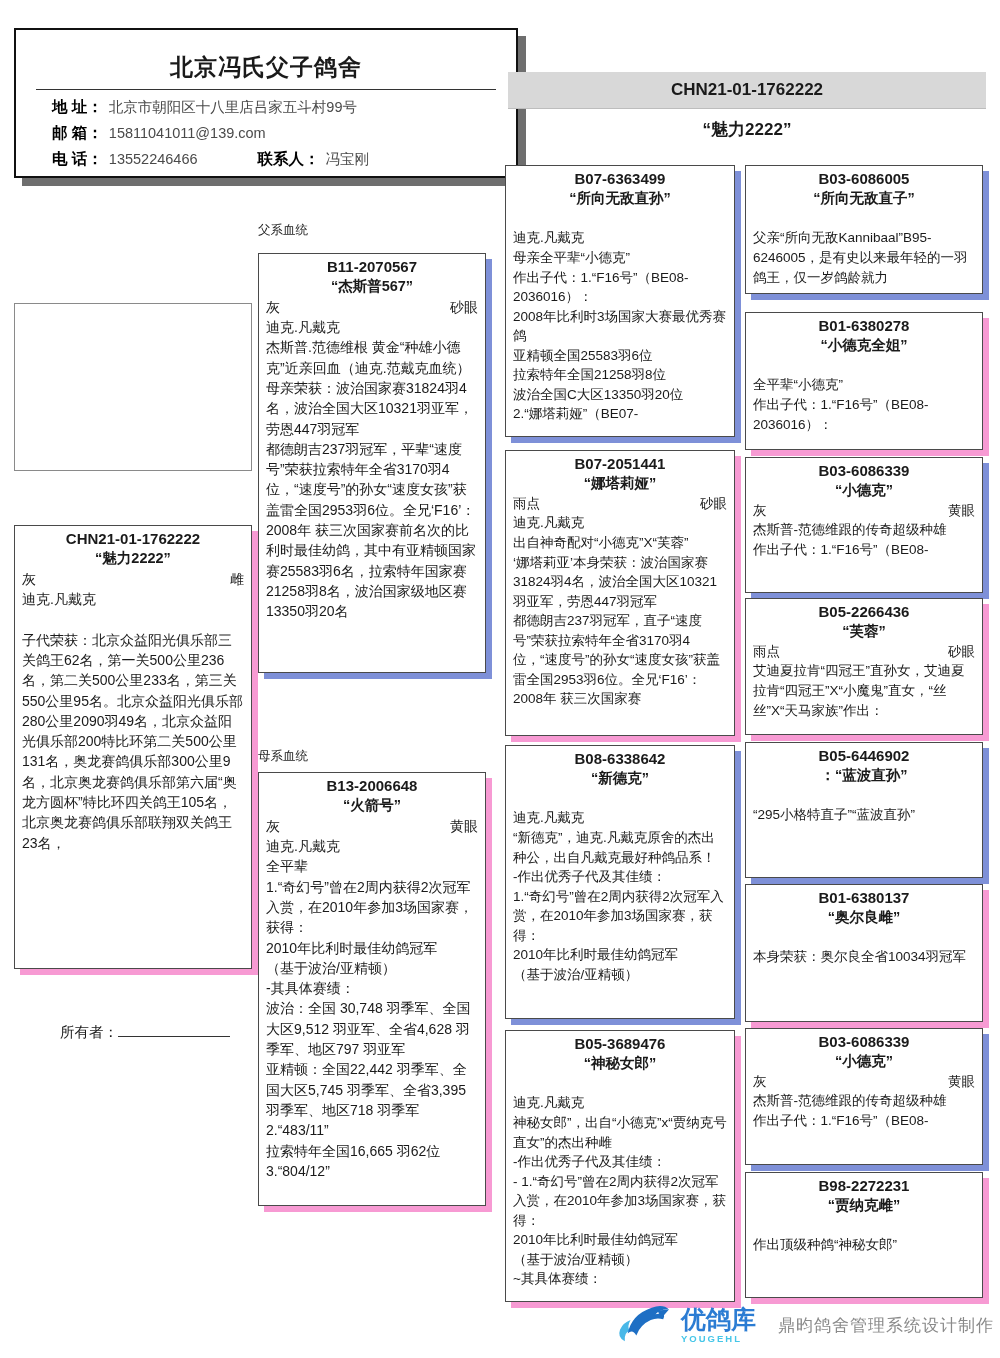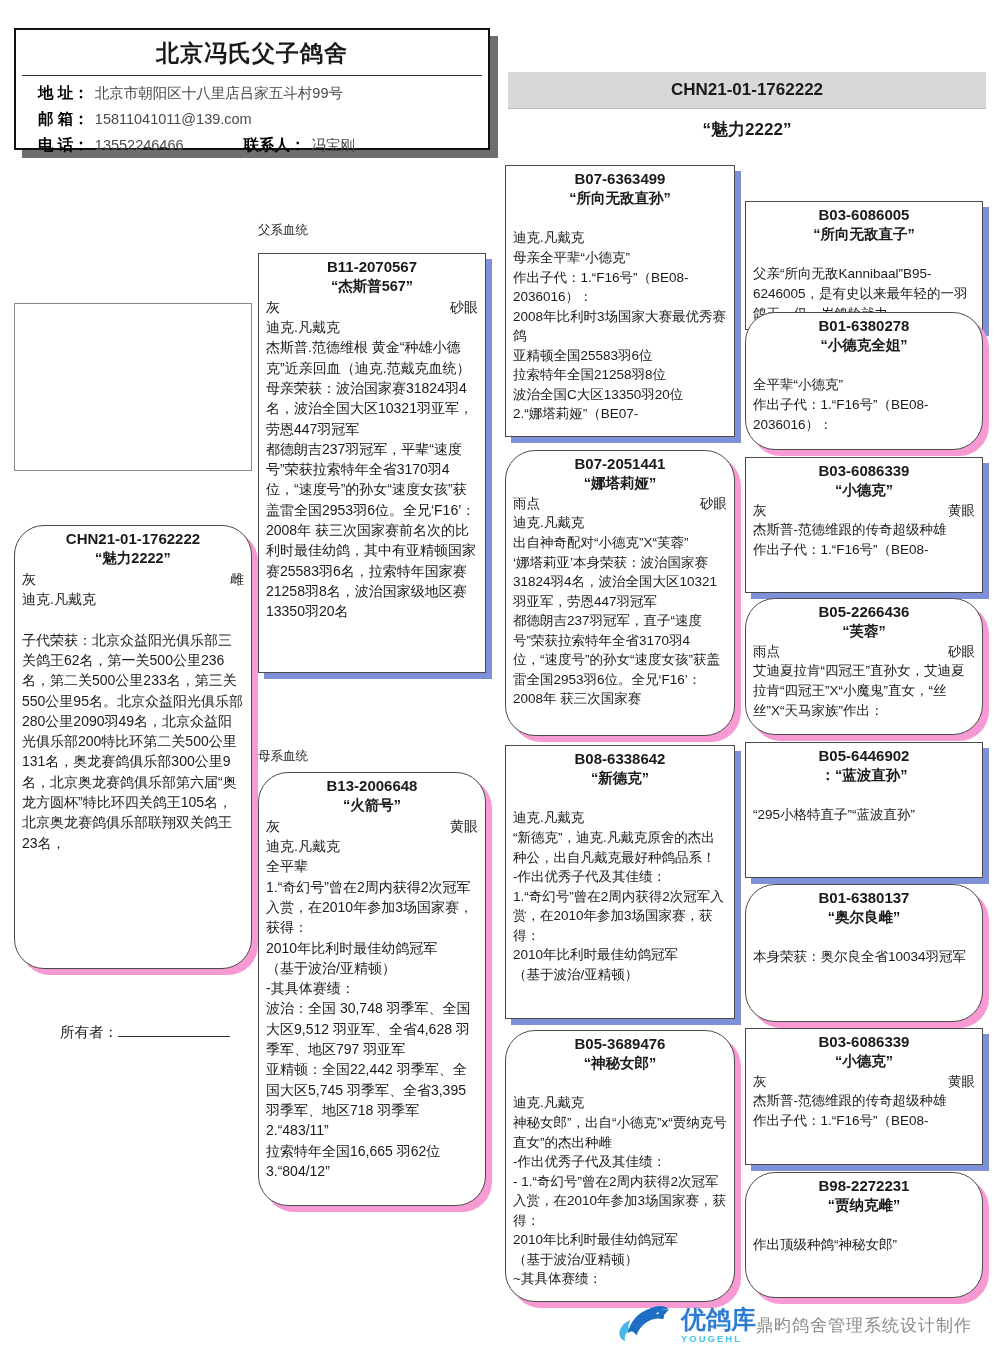--- a/index.html
+++ b/index.html
@@ -6,21 +6,21 @@
   body{
     width:1000px;height:1358px;position:relative;background:#ffffff;
     font-family:"Liberation Sans","DejaVu Sans",sans-serif;color:#1a1a1a;
     overflow:hidden;
   }
   
   .loft-card{
     position:absolute;left:14px;top:28px;width:472px;height:118px;
     background:#fff;border:2px solid #111;
     box-shadow:8px 8px 0 var(--header-shadow,#6e6e6e);
-    padding:0;
+    padding:14px;
   }
   .loft-title{font-size:23px;font-weight:bold;text-align:center;margin:8px 0 6px 0;letter-spacing:1px;}
   .loft-rule{border-top:1px solid #333;margin:0 6px;}
   .loft-rows{padding:7px 14px 0 22px;font-size:14.5px;}
   .loft-row{margin-bottom:5px;white-space:nowrap;}
   .loft-label{font-weight:bold;font-size:15.5px;color:#000;}
   .loft-value{color:#4a4a4a;margin-left:6px;}
   .loft-label.inline2{margin-left:56px;}
   
   .ring-bar{
@@ -32,40 +32,40 @@
     position:absolute;left:508px;top:118px;width:478px;
     font-size:17px;font-weight:bold;text-align:center;
   }
   
   .pbox{
     position:absolute;background:#fff;border:1px solid var(--border,#4a4a4a);
     padding:3px 7px;box-sizing:border-box;overflow:hidden;
     font-size:13.5px;line-height:1.45;
   }
   .pbox.male{box-shadow:6px 6px 0 var(--male-shadow,#7e90d8);}
-  .pbox.female{box-shadow:6px 6px 0 var(--female-shadow,#f79ad3);border-radius:30px;}
+  .pbox.female{box-shadow:6px 6px 0 var(--female-shadow,#f79ad3);}
   .pbox .ring{text-align:center;font-weight:bold;font-size:15px;line-height:1.35;}
   .pbox .name{text-align:center;font-weight:bold;font-size:14.5px;line-height:1.35;}
   .pbox .sexline{display:flex;justify-content:space-between;}
   .pbox .body{white-space:pre-line;}
   .pbox.big{font-size:14px;}
   
   .photo-box{
     position:absolute;left:14px;top:303px;width:238px;height:168px;
     background:#fff;border:1px solid #8a8a8a;box-sizing:border-box;
   }
   .lineage-label{position:absolute;font-size:12.5px;color:#222;}
   .owner-line{position:absolute;left:60px;top:1022px;font-size:14.5px;}
   .owner-blank{display:inline-block;width:112px;border-bottom:1px solid #333;height:14px;vertical-align:baseline;}
   
   .footer{position:absolute;left:615px;top:1297px;height:56px;display:flex;align-items:center;}
   .brand-block{margin-left:8px;text-align:left;}
   .brand-name{font-size:25px;font-weight:bold;color:var(--brand-blue,#2b7cd3);line-height:1.05;}
   .brand-sub{font-size:9.5px;font-weight:bold;color:var(--brand-cyan,#45c6e8);letter-spacing:2px;}
-  .credit{font-size:17px;color:#8a8a8a;letter-spacing:1px;}
+  .credit{font-size:17px;color:#8a8a8a;margin-left:22px;letter-spacing:1px;}
 </style>
 </head>
 <body>
 
 <div class="loft-card">
   <div class="loft-title">北京冯氏父子鸽舍</div>
   <div class="loft-rule"></div>
   <div class="loft-rows">
     <div class="loft-row">
       <span class="loft-label">地 址：</span><span class="loft-value">北京市朝阳区十八里店吕家五斗村99号</span>
@@ -183,21 +183,21 @@
   <div class="body">
 迪克.凡戴克
 神秘女郎”，出自“小德克”x“贾纳克号直女”的杰出种雌
 -作出优秀子代及其佳绩：
 - 1.“奇幻号”曾在2周内获得2次冠军入赏，在2010年参加3场国家赛，获得：
 2010年比利时最佳幼鸽冠军
 （基于波治/亚精顿）
 ~其具体赛绩：</div>
 </div>
 
-<div class="pbox male" style="left:745px;top:165px;width:238px;height:129px;margin-top:36px;">
+<div class="pbox male" style="left:745px;top:165px;width:238px;height:129px;">
   <div class="ring">B03-6086005</div>
   <div class="name">“所向无敌直子”</div>
   <div class="body">
 父亲“所向无敌Kannibaal”B95-6246005，是有史以来最年轻的一羽鸽王，仅一岁鸽龄就力</div>
 </div>
 
 <div class="pbox female" style="left:745px;top:312px;width:238px;height:138px;">
   <div class="ring">B01-6380278</div>
   <div class="name">“小德克全姐”</div>
   <div class="body">

